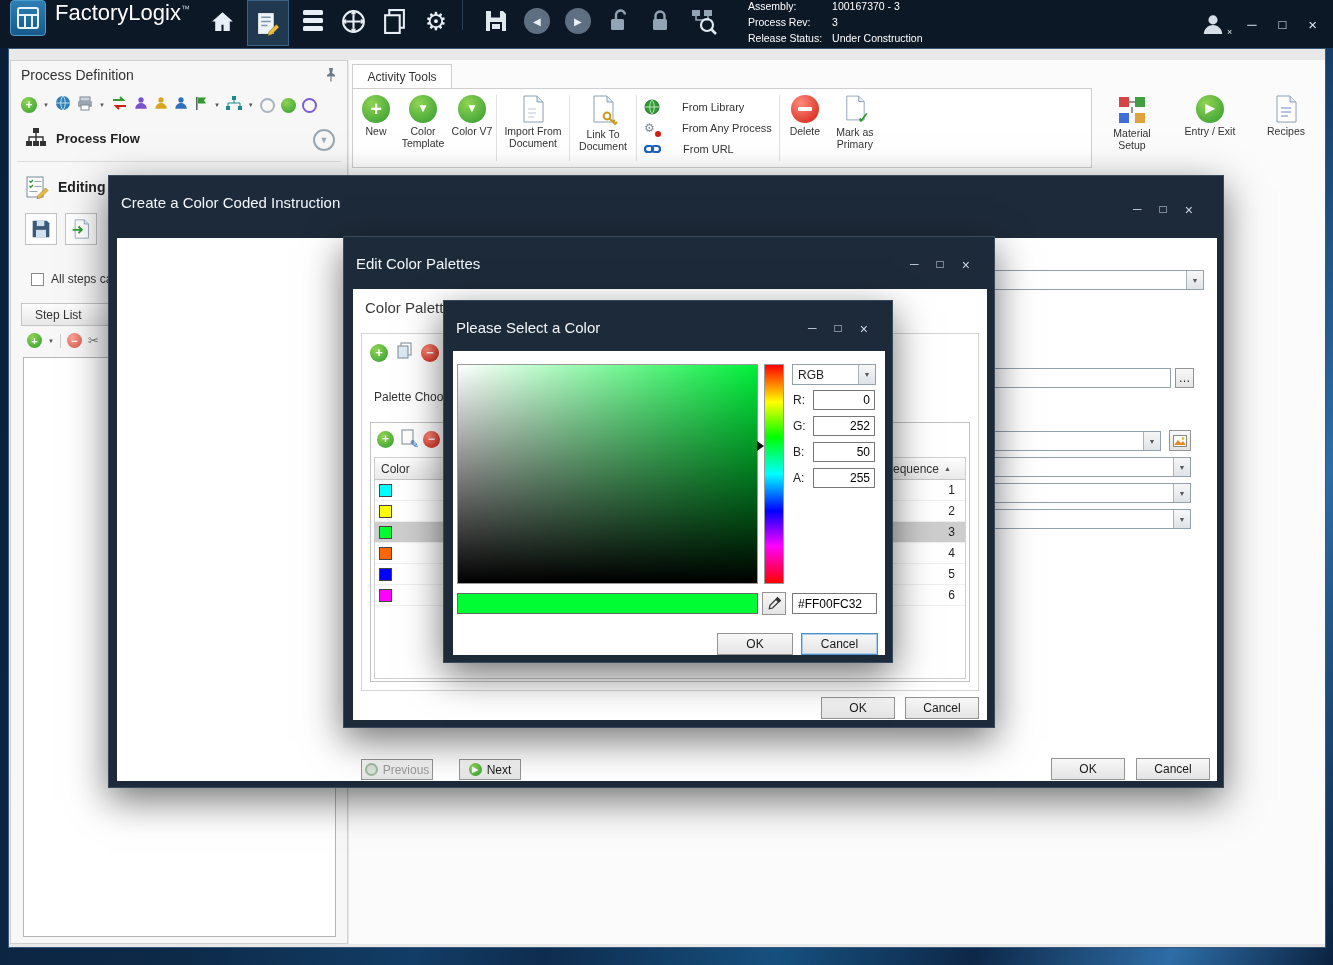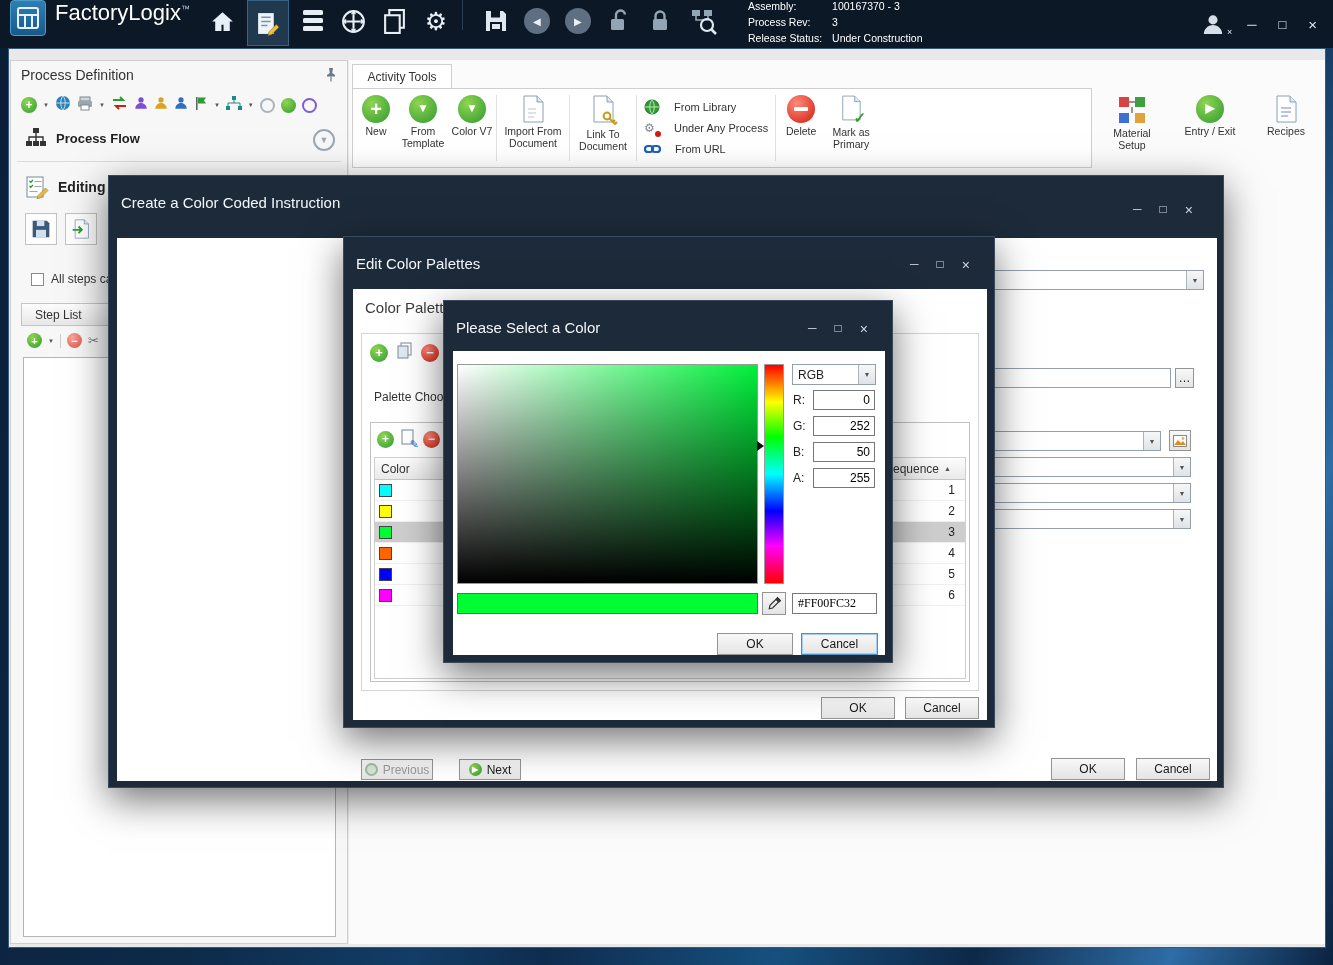--- a/index.html
+++ b/index.html
@@ -38,21 +38,21 @@
 .chk{width:13px;height:13px;border:1px solid #8a8a8a;background:#fff}
 .steplist-hd{position:absolute;left:10px;top:242px;width:318px;height:23px;background:linear-gradient(#fdfdfd,#e7e7e7);border:1px solid #c5c5c5;display:flex;align-items:center;padding-left:13px;font-size:12px;color:#333}
 .sl-toolbar{position:absolute;left:16px;top:272px;display:flex;align-items:center;gap:6px}
 .listbox{position:absolute;left:12px;top:296px;width:313px;height:580px;background:#fff;border:1px solid #b5b5b5}
 .main-bg{position:absolute;left:349px;top:60px;width:976px;height:884px;background:#fbfbfb;z-index:2}
 
 .doc-tab{position:absolute;left:352px;top:64px;width:100px;height:25px;background:#fff;border:1px solid #cfcfcf;border-bottom:none;display:flex;align-items:center;justify-content:center;font-size:12px;color:#333;z-index:3}
 .ribbon{position:absolute;left:352px;top:88px;width:740px;height:80px;background:#fff;border:1px solid #cfcfcf;display:flex;padding:3px 4px;z-index:3}
 .ritem{display:flex;flex-direction:column;align-items:center;padding-top:3px;gap:3px;font-size:10.5px;color:#333;text-align:center;line-height:1.12}
 .rsep{width:1px;background:#e2e2e2;margin:3px 3px;flex:none}
-.srow{display:flex;align-items:center;gap:14px;font-size:11px;color:#333;height:21px;white-space:nowrap}
+.srow{display:flex;align-items:center;gap:22px;font-size:11px;color:#333;height:21px;white-space:nowrap}
 .stackcol{display:flex;flex-direction:column;justify-content:center;padding:0 4px}
 .ribbon-right{position:absolute;left:1106px;top:92px;display:flex;gap:24px;z-index:3}
 .gcir{border-radius:50%;display:inline-flex;align-items:center;justify-content:center;color:#fff;font-weight:bold;background:radial-gradient(circle at 35% 30%,#90d452,#2f9b31);flex:none}
 .rcir{border-radius:50%;display:inline-flex;align-items:center;justify-content:center;color:#fff;font-weight:bold;background:radial-gradient(circle at 35% 30%,#ff8a7a,#cf1d10);flex:none}
 .graycir{border-radius:50%;display:inline-flex;align-items:center;justify-content:center;border:2px solid #a9b4be;flex:none}
 
 .dlg{position:absolute;background:#1d2a39;box-shadow:0 12px 36px rgba(0,0,0,.55);border:1px solid #394a5e}
 .dlg-title{position:absolute;left:12px;top:18px;color:#f2f6fa;font-size:15px;white-space:nowrap}
 .wctrl{position:absolute;top:20px;right:24px;display:flex;gap:18px;color:#cfd8e2;font-size:12px}
 .dlg-body{position:absolute;background:#fff;overflow:hidden}
@@ -76,21 +76,21 @@
 .grow.sel{background:#cdcdcd}
 .sw{width:13px;height:13px;border:1px solid #444;flex:none}
 .sat{position:absolute;left:4px;top:13px;width:301px;height:220px;border:1px solid #9a9a9a;
 background:linear-gradient(to top,#000,rgba(0,0,0,0)),linear-gradient(to right,#fff,#00f03a)}
 .hue{position:absolute;left:311px;top:13px;width:20px;height:220px;border:1px solid #9a9a9a;
 background:linear-gradient(#f00 0%,#ff0 17%,#0f0 33%,#0ff 50%,#00f 67%,#f0f 83%,#f00 100%)}
 .hue-mark{position:absolute;left:304px;top:90px;width:0;height:0;border-top:5px solid transparent;border-bottom:5px solid transparent;border-left:7px solid #111}
 .chlabel{position:absolute;font-size:12px;color:#222}
 .chin{position:absolute;width:62px;height:20px;border:1px solid #777;background:#fff;font-size:12px;text-align:right;padding:0 4px;font-family:inherit}
 .preview{position:absolute;left:4px;top:242px;width:301px;height:21px;border:1px solid #666}
-.hexin{position:absolute;left:339px;top:242px;width:85px;height:21px;border:1px solid #777;font-size:12px;padding:0 5px;font-family:Liberation Serif, serif}
+.hexin{position:absolute;left:339px;top:242px;width:85px;height:21px;border:1px solid #777;font-size:12px;padding:0 5px;font-family:Liberation Sans, sans-serif}
 </style>
 </head>
 <body>
 
 <div class="titlebar">
   <div class="logo">
     <svg width="22" height="22" viewBox="0 0 22 22">
         <rect x="1" y="1" width="20" height="20" rx="2" fill="none" stroke="#e8f2fa" stroke-width="2"></rect>
         <path d="M1 8h20M8 8v13M15 8v13" stroke="#e8f2fa" stroke-width="2"></path>
       </svg>
@@ -314,21 +314,21 @@
     <span>Activity Tools</span>
   </div>
 
 <div class="ribbon">
   <div class="ritem" style="width:38px">
     <span class="gcir" style="width:28px;height:28px;font-size:20px">+</span>
     <span>New</span>
   </div>
   <div class="ritem" style="width:56px">
     <span class="gcir" style="width:28px;height:28px;font-size:12px">▼</span>
-    <span>From Template</span>
+    <span>Color Template</span>
   </div>
   <div class="ritem" style="width:42px">
     <span class="gcir" style="width:28px;height:28px;font-size:12px">▼</span>
     <span>Color V7</span>
   </div>
   <div class="rsep"></div>
   <div class="ritem" style="width:66px">
     <svg width="24" height="28" viewBox="0 0 24 28">
         <path d="M3 1h13l6 6v20H3z" fill="#fff" stroke="#8aa0b5"></path>
         <path d="M16 1v6h6" fill="#dce8f2" stroke="#8aa0b5"></path>
@@ -358,21 +358,21 @@
           <circle cx="8" cy="8" r="7" fill="none" stroke="#1d6e1f"></circle>
           <path d="M1 8h14M8 1c3 3.5 3 10.5 0 14M8 1c-3 3.5-3 10.5 0 14" stroke="#bfe8c0" fill="none"></path>
         </svg>
       <span>From Library</span>
     </div>
     <div class="srow">
       <span style="position:relative;width:16px;height:16px">
         <span style="position:absolute;left:0;top:1px;font-size:12px;color:#7c8894;font-family:'DejaVu Sans',sans-serif">⚙</span>
         <span style="position:absolute;right:-1px;bottom:-1px;width:6px;height:6px;border-radius:50%;background:#cf1d10"></span>
       </span>
-      <span>Under Any Process</span>
+      <span>From Any Process</span>
     </div>
     <div class="srow">
       <svg width="17" height="14" viewBox="0 0 17 14">
           <rect x="1" y="4" width="8" height="6" rx="3" fill="none" stroke="#1d5fbf" stroke-width="2.2"></rect>
           <rect x="8" y="4" width="8" height="6" rx="3" fill="none" stroke="#1d5fbf" stroke-width="2.2"></rect>
         </svg>
       <span>From URL</span>
     </div>
   </div>
   <div class="rsep"></div>

